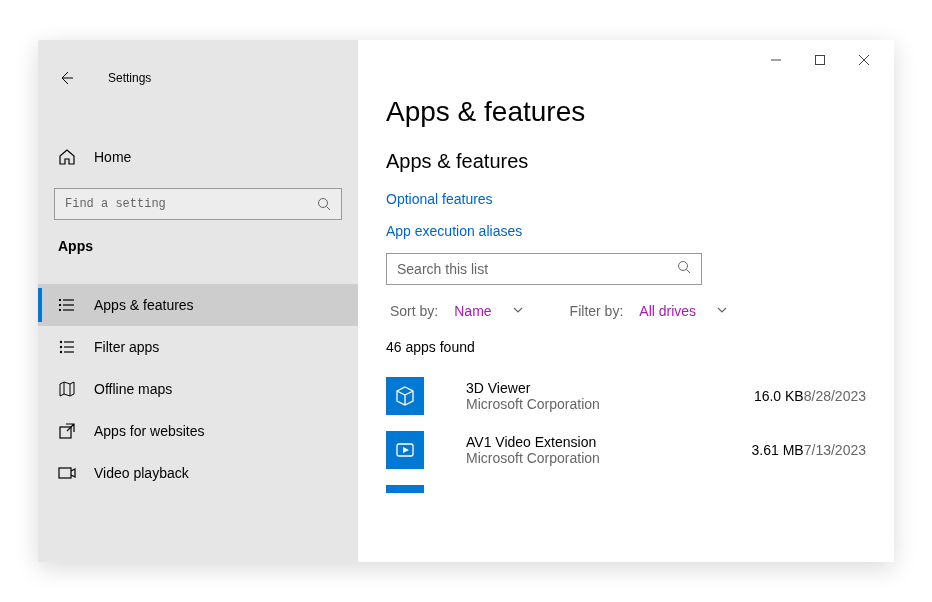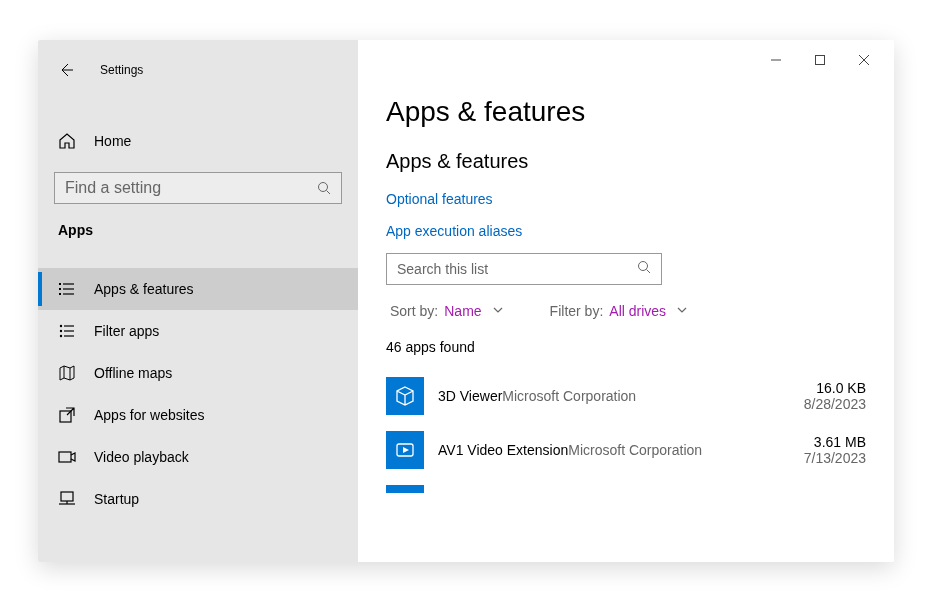--- a/index.html
+++ b/index.html
@@ -28,22 +28,22 @@
     .sidebar {
       width: 320px;
       height: 100%;
       background: #e6e6e6;
       display: flex;
       flex-direction: column;
     }
     .sidebar-header {
       display: flex;
       align-items: center;
-      padding: 22px 20px;
-      gap: 26px;
+      padding: 30px 20px;
+      gap: 34px;
     }
     .back-btn {
       width: 16px;
       height: 16px;
       display: flex;
       align-items: center;
       justify-content: center;
       cursor: pointer;
     }
     .settings-title {
@@ -76,23 +76,24 @@
       background: #ededed;
       display: flex;
       align-items: center;
       padding: 0 10px;
       gap: 8px;
     }
     .search-box input {
       flex: 1;
       border: none;
       background: transparent;
-      font-size: 16px;
+      font-size: 12px;
       color: #6d28d9;
       outline: none;
+      font-family: Liberation Mono, monospace;
     }
     .search-box input::placeholder {
       color: #666;
     }
     .search-box .search-icon {
       width: 14px;
       height: 14px;
     }
     .section-label {
       font-size: 14px;
@@ -183,21 +184,21 @@
     }
     .desc {
       font-size: 14px;
       color: #000;
       margin-top: 22px;
       line-height: 1.45;
       max-width: 440px;
     }
     .list-search {
       margin-top: 14px;
-      width: 276px;
+      width: 316px;
       height: 32px;
       border: 1px solid #999999;
       display: flex;
       align-items: center;
       padding: 0 10px;
     }
     .list-search input {
       flex: 1;
       border: none;
       font-size: 14px;
@@ -210,21 +211,21 @@
     .filters {
       display: flex;
       gap: 46px;
       margin-top: 18px;
       font-size: 14px;
       padding-left: 4px;
     }
     .filter {
       display: flex;
       align-items: center;
-      gap: 6px;
+      gap: 16px;
       cursor: pointer;
     }
     .filter .fk {
       color: #666;
     }
     .filter .fv {
       color: #a21caf;
     }
     .filter .chev {
       margin-left: 4px;
@@ -250,34 +251,35 @@
       background: #0078d4;
       display: flex;
       align-items: center;
       justify-content: center;
       color: #fff;
       flex-shrink: 0;
     }
     .app-info {
       flex: 1;
       display: flex;
+      flex-direction: column;
+      margin-left: 28px;
+    }
+    .app-name {
+      font-size: 14px;
+      color: #000;
+    }
+    .app-pub {
+      font-size: 14px;
+      color: #666;
+    }
+    .app-meta {
+      display: flex;
       flex-direction: row;
-    }
-    .app-name {
-      font-size: 14px;
-      color: #000;
-    }
-    .app-pub {
-      font-size: 14px;
-      color: #666;
-    }
-    .app-meta {
-      display: flex;
-      flex-direction: column;
-      align-items: flex-end;
+      align-items: center;
     }
     .app-size {
       font-size: 14px;
       color: #000;
     }
     .app-date {
       font-size: 14px;
       color: #666;
     }
     .partial-icon {
@@ -380,30 +382,20 @@
       </div>
       <div class="nav-item">
         <span class="icon">
           <svg width="18" height="18" viewBox="0 0 18 18">
             <rect x="1" y="4" width="12" height="10" stroke="#000" stroke-width="1.2" fill="none"></rect>
             <path d="M13 7 L17 5 L17 13 L13 11" stroke="#000" stroke-width="1.2" fill="none"></path>
           </svg>
         </span>
         <span class="label">Video playback</span>
       </div>
-      <div class="nav-item">
-        <span class="icon">
-          <svg width="18" height="18" viewBox="0 0 18 18">
-            <rect x="3" y="2" width="12" height="9" stroke="#000" stroke-width="1.2" fill="none"></rect>
-            <line x1="1" y1="14" x2="17" y2="14" stroke="#000" stroke-width="1.2"></line>
-            <line x1="9" y1="11" x2="9" y2="14" stroke="#000" stroke-width="1.2"></line>
-          </svg>
-        </span>
-        <span class="label">Startup</span>
-      </div>
     </div>
   </div>
 
   <div class="main">
     <div class="window-controls">
       <div class="win-ctl">
         <svg width="12" height="12" viewBox="0 0 12 12">
             <line x1="1" y1="6" x2="11" y2="6" stroke="#444" stroke-width="1"></line>
           </svg>
       </div>

